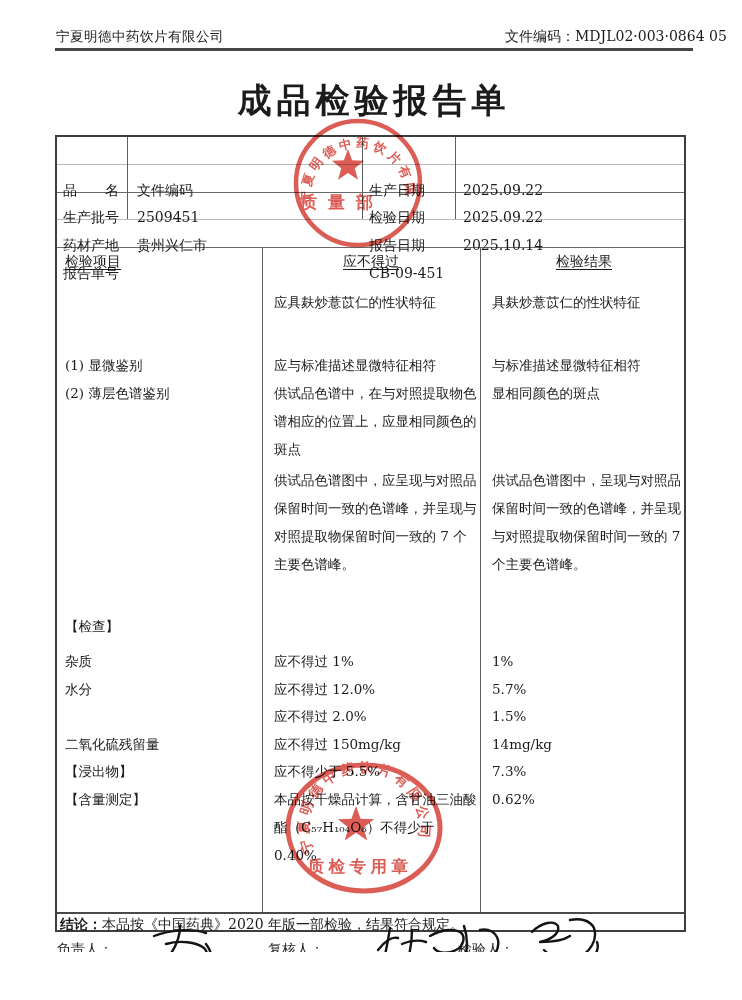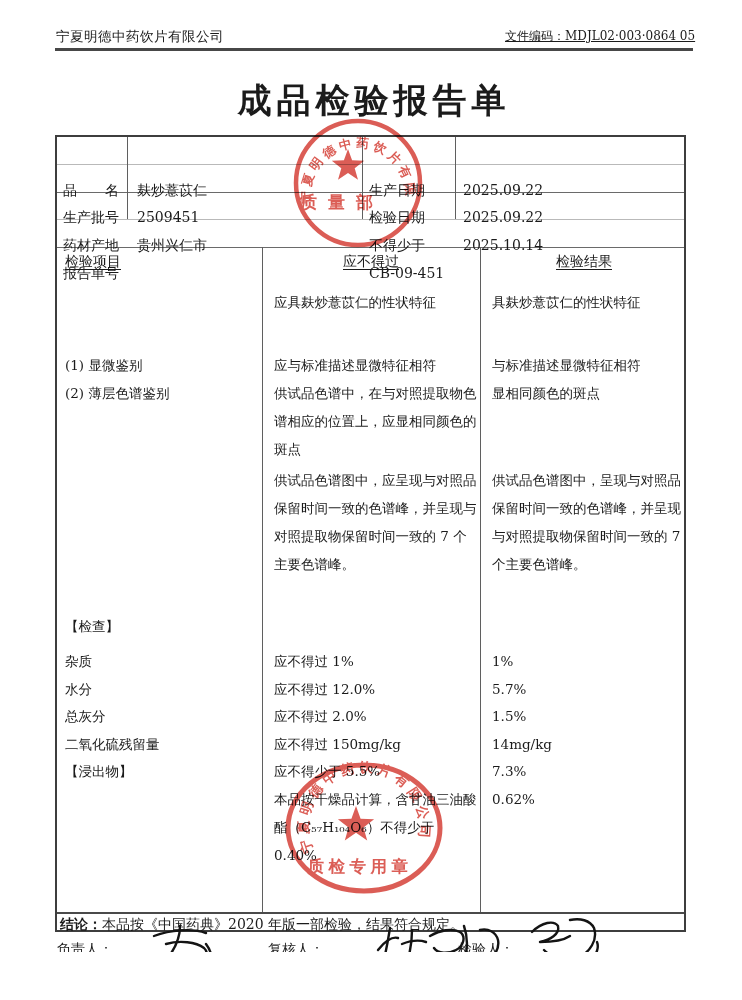--- a/index.html
+++ b/index.html
@@ -1,20 +1,20 @@
 <!DOCTYPE html>
 <html><head>
 <meta charset="utf-8">
 <style>
   html,body{margin:0;padding:0;background:#ffffff;}
   .page{position:relative;width:742px;height:952px;background:#ffffff;overflow:hidden;
         font-family:"DejaVu Serif","Liberation Serif",serif;color:#1b1b1b;}
   
   .hdr-company{position:absolute;left:56px;top:28px;font-size:13.5px;letter-spacing:.5px;}
-  .hdr-code{position:absolute;left:505px;top:28px;font-size:12px;white-space:nowrap;text-decoration:underline;}
+  .hdr-code{position:absolute;left:505px;top:28px;font-size:14px;white-space:nowrap;}
   .hdr-rule{position:absolute;left:55px;top:48px;width:638px;height:3px;background:#474747;}
   
   .title{position:absolute;left:55px;top:78px;width:638px;text-align:center;
          font-size:34px;font-weight:bold;letter-spacing:5px;}
   
   .doc-table{position:absolute;left:55px;top:135px;width:631px;height:797px;
              border:2px solid #3e3e3e;box-sizing:border-box;}
   .hline{position:absolute;left:0;width:100%;height:1px;background:#6a6a6a;}
   .hline.light{background:#b9b9b9;}
   .vline{position:absolute;width:1px;background:#5f5f5f;}
@@ -57,49 +57,49 @@
     <div class="hline" style="top:55px"></div>
     <div class="hline light" style="top:82px"></div>
     <div class="hline" style="top:110px"></div>
     <div class="vline" style="left:70px;top:0;height:82px"></div>
     <div class="vline" style="left:305px;top:0;height:82px"></div>
     <div class="vline" style="left:398px;top:0;height:82px"></div>
     <div class="vline" style="left:205px;top:110px;height:665px"></div>
     <div class="vline" style="left:423px;top:110px;height:665px"></div>
 
     <span class="cell" style="left:6px;top:4px">品　　名</span>
-    <span class="cell" style="left:80px;top:4px">麸炒薏苡仁</span>
+    <span class="cell" style="left:80px;top:4px">文件编码</span>
     <span class="cell" style="left:312px;top:4px">生产日期</span>
     <span class="cell" style="left:406px;top:4px">2025.09.22</span>
 
     <span class="cell" style="left:6px;top:31px">生产批号</span>
     <span class="cell" style="left:80px;top:31px">2509451</span>
     <span class="cell" style="left:312px;top:31px">检验日期</span>
     <span class="cell" style="left:406px;top:31px">2025.09.22</span>
 
     <span class="cell" style="left:6px;top:59px">药材产地</span>
     <span class="cell" style="left:80px;top:59px">贵州兴仁市</span>
-    <span class="cell" style="left:312px;top:59px">不得少于</span>
+    <span class="cell" style="left:312px;top:59px">报告日期</span>
     <span class="cell" style="left:406px;top:59px">2025.10.14</span>
 
     <span class="cell" style="left:6px;top:87px">报告单号</span>
     <span class="cell" style="left:312px;top:87px">CB-09-451</span>
 
     <div class="colhead ch1"><span>检验项目</span></div>
     <div class="colhead ch2"><span>应不得过</span></div>
     <div class="colhead ch3"><span>检验结果</span></div>
 
     <div class="bitem c1" style="top:214px">(1) 显微鉴别</div>
     <div class="bitem c1" style="top:242px">(2) 薄层色谱鉴别</div>
     <div class="bitem c1" style="top:475px">【检查】</div>
     <div class="bitem c1" style="top:510px">杂质</div>
     <div class="bitem c1" style="top:538px">水分</div>
-    <div class="bitem c1" style="top:565px">总灰分</div>
     <div class="bitem c1" style="top:593px">二氧化硫残留量</div>
     <div class="bitem c1" style="top:620px">【浸出物】</div>
+    <div class="bitem c1" style="top:648px">【含量测定】</div>
 
     <div class="bitem c2" style="top:151px">应具麸炒薏苡仁的性状特征</div>
     <div class="bitem c2" style="top:214px">应与标准描述显微特征相符</div>
     <div class="bitem c2" style="top:242px">供试品色谱中，在与对照提取物色谱相应的位置上，应显相同颜色的斑点</div>
     <div class="bitem c2" style="top:329px">供试品色谱图中，应呈现与对照品保留时间一致的色谱峰，并呈现与对照提取物保留时间一致的 7 个主要色谱峰。</div>
     <div class="bitem c2" style="top:510px">应不得过 1%</div>
     <div class="bitem c2" style="top:538px">应不得过 12.0%</div>
     <div class="bitem c2" style="top:565px">应不得过 2.0%</div>
     <div class="bitem c2" style="top:593px">应不得过 150mg/kg</div>
     <div class="bitem c2" style="top:620px">应不得少于 5.5%</div>

